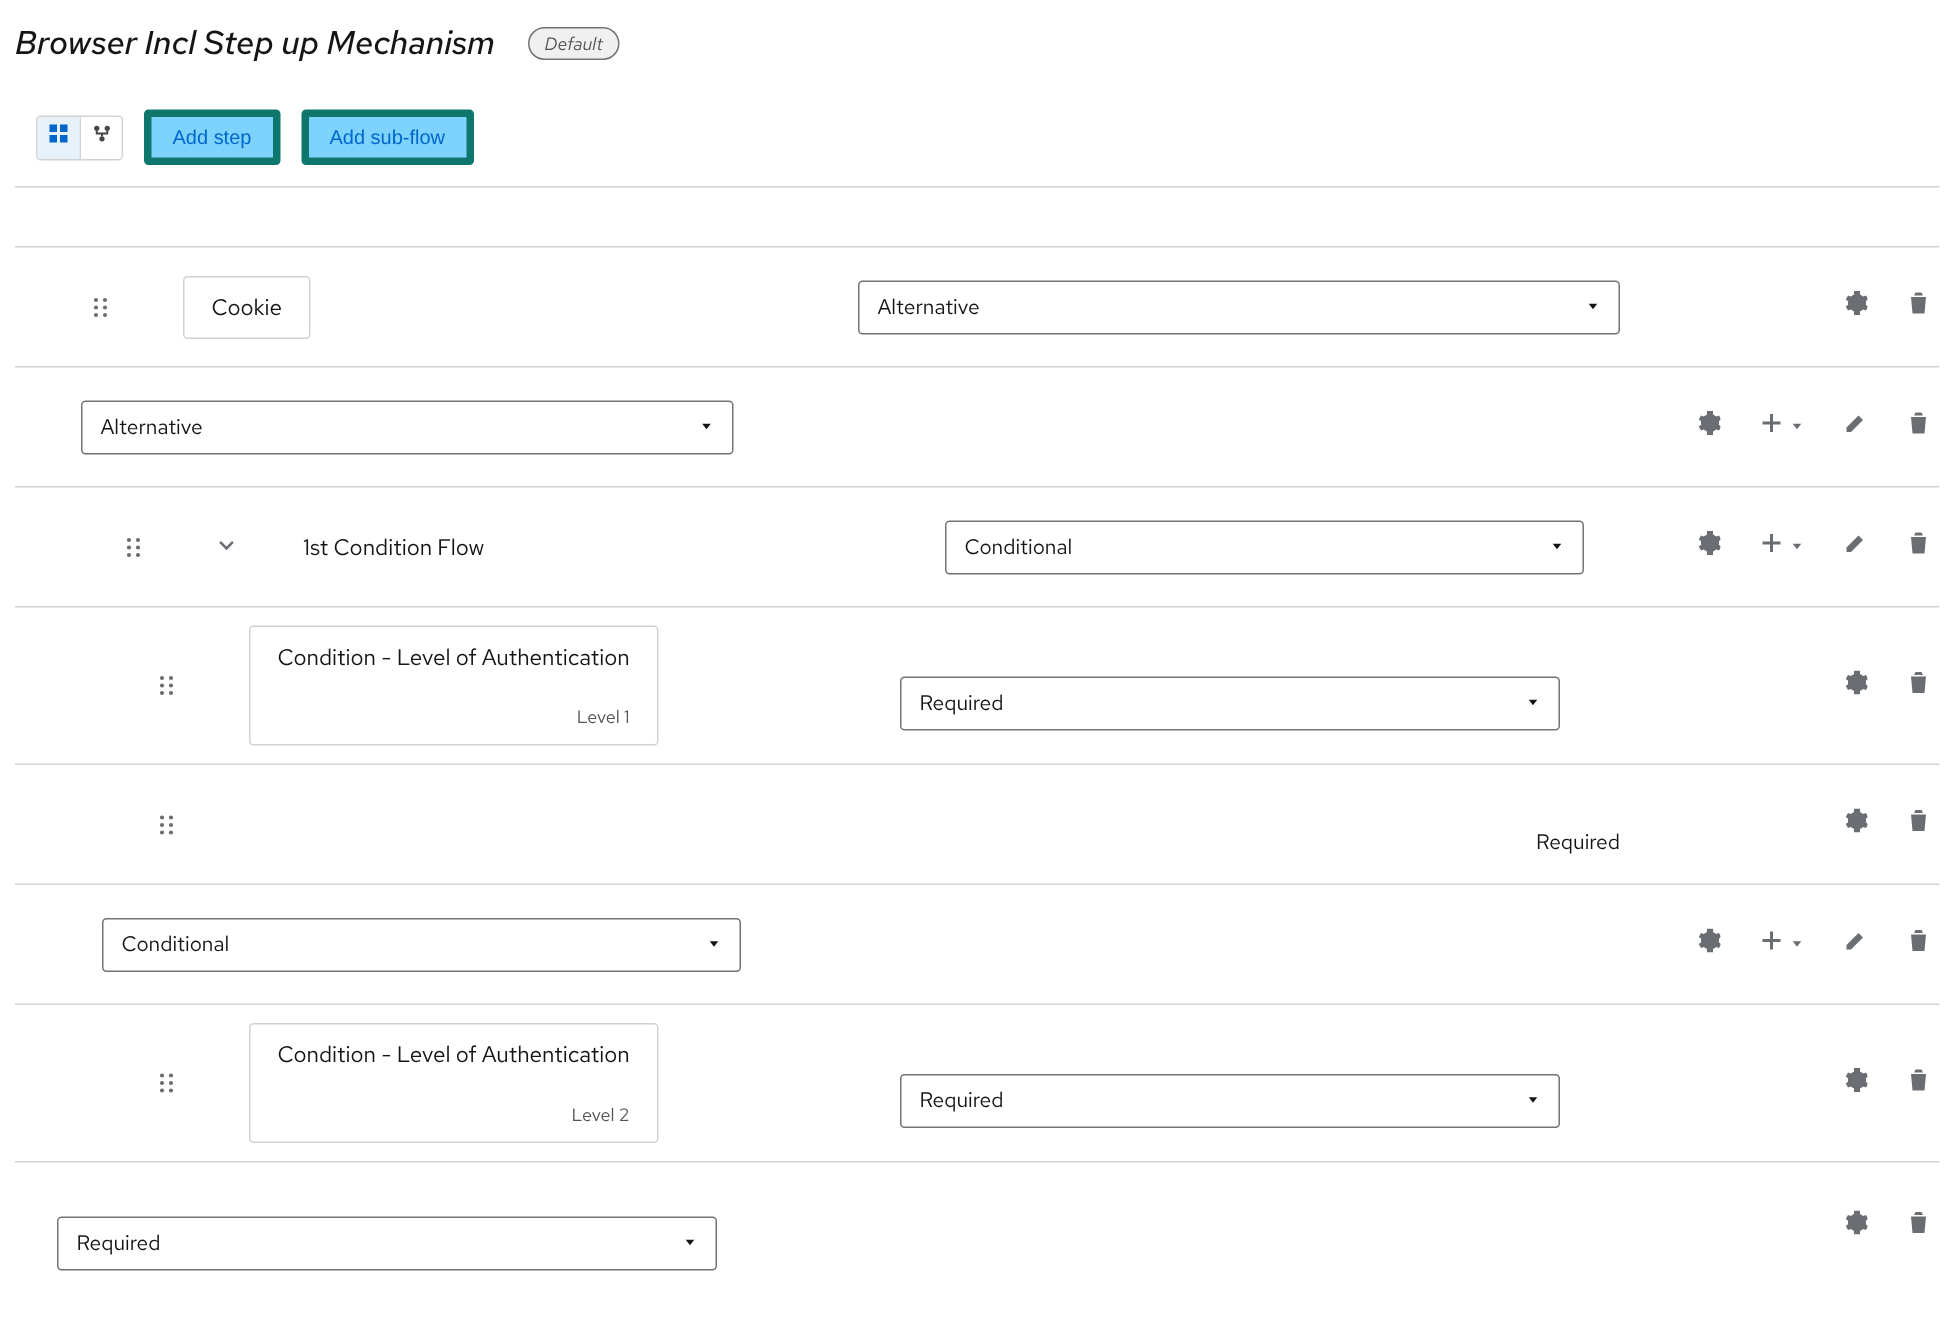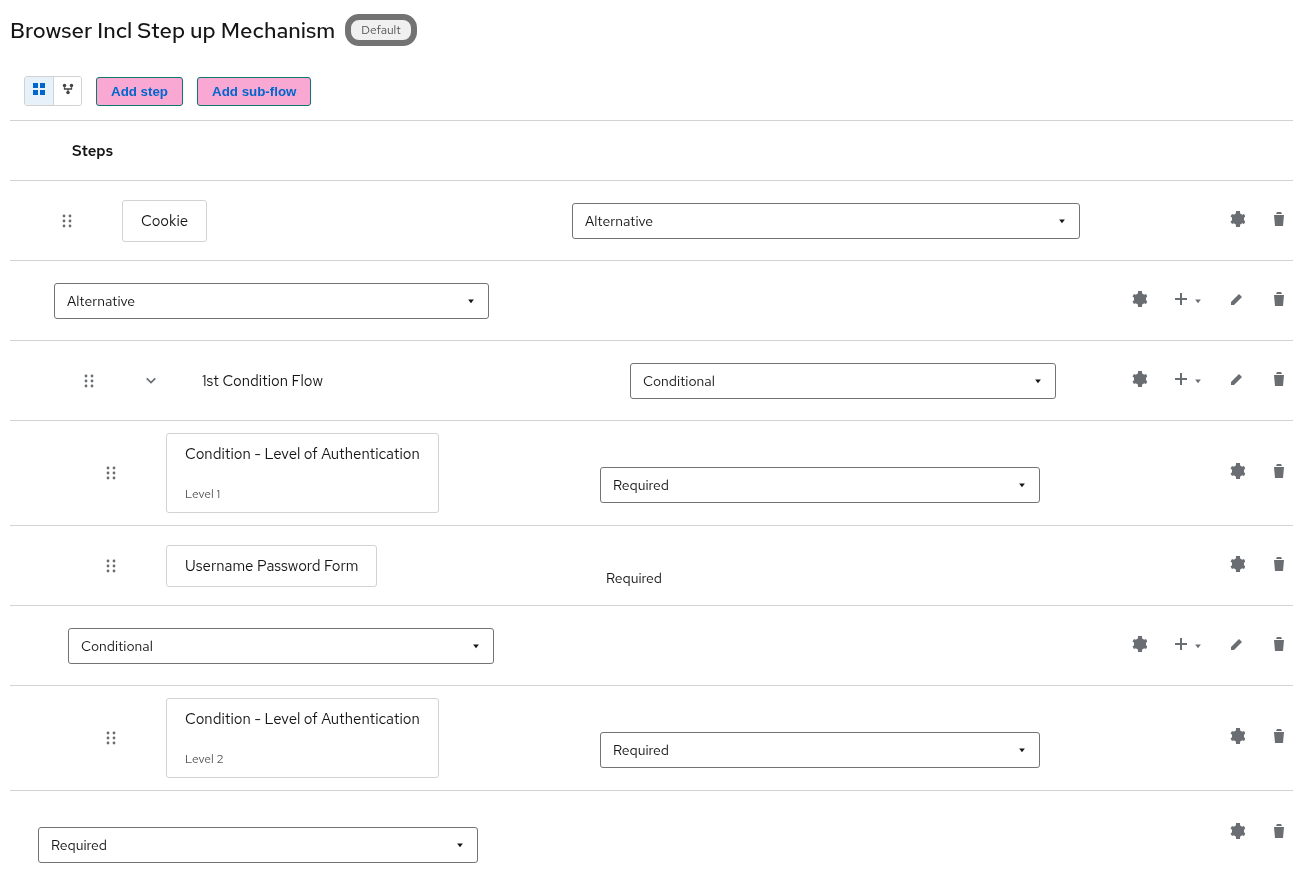--- a/index.html
+++ b/index.html
@@ -7,29 +7,30 @@
     margin: 0;
     padding: 10px;
     font-family: "Red Hat Text", "Overpass", Arial, sans-serif;
     font-size: 14px;
     color: #151515;
     background: #fff;
   }
   .header {
     display: flex;
     align-items: center;
-    gap: 10px;
+    gap: 22px;
     padding: 4px 0 24px 0;
+    font-style: italic;
   }
   .page-title {
     font-size: 22px;
     font-weight: 500;
   }
   .badge {
-    border: 6px solid #737373;
+    border: 1px solid #737373;
     background: #f0f0f0;
     color: #555;
     border-radius: 14px;
     padding: 2px 10px;
     font-size: 12px;
   }
   .toolbar {
     display: flex;
     align-items: center;
     gap: 14px;
@@ -53,43 +54,43 @@
     color: #444;
   }
   .btn-toggle.active {
     background: #e7f1fa;
     color: #06c;
   }
   .btn-group .btn-toggle + .btn-toggle {
     border-left: 1px solid #d2d2d2;
   }
   .btn-outline {
-    border: 1px solid #0f766e;
+    border: 5px solid #0f766e;
     color: #06c;
-    background: #f9a8d4;
+    background: #7dd3fc;
     border-radius: 3px;
     padding: 6px 14px;
     cursor: pointer;
-    font-weight: bold;
   }
   .table-head {
     display: flex;
     padding: 20px 0 19px 0;
     border-bottom: 1px solid #d2d2d2;
     font-weight: 600;
     font-size: 15px;
   }
   .col-steps { flex: 0 0 562px; padding-left: 62px; }
   .col-req   { flex: 1; }
   .row {
     display: flex;
     align-items: center;
     border-bottom: 1px solid #d2d2d2;
     min-height: 80px;
     padding: 12px 0;
+    text-align: right;
   }
   .left-cell {
     flex: 0 0 562px;
     display: flex;
     align-items: center;
     min-height: 44px;
   }
   .req-cell {
     flex: 0 0 508px;
   }
@@ -236,21 +237,20 @@
       <span><svg width="14" height="14" viewBox="0 0 16 16" fill="currentColor">
             <use href="#i-diagram"></use>
           </svg></span>
     </div>
   </div>
   <button class="btn-outline">Add step</button>
   <button class="btn-outline">Add sub-flow</button>
 </div>
 
 <div class="table-head">
-  <div class="col-steps">Steps</div>
 </div>
 
 <div class="row">
   <div class="left-cell pad-l0">
     <span class="drag-handle">
         <svg width="14" height="16" viewBox="0 0 14 16" fill="currentColor">
           <use href="#i-drag"></use>
         </svg>
       </span>
     <span class="gap-l"></span>
@@ -401,21 +401,20 @@
 </div>
 
 <div class="row">
   <div class="left-cell pad-l3">
     <span class="drag-handle">
         <svg width="14" height="16" viewBox="0 0 14 16" fill="currentColor">
           <use href="#i-drag"></use>
         </svg>
       </span>
     <span class="gap-l"></span>
-    <span class="step-box"><span class="step-label">Username Password Form</span></span>
   </div>
   <div class="req-cell req-shift-3">
     <span class="static-req">Required</span>
   </div>
   <div class="actions-cell">
     <span class="icon-btn">
         <span><svg viewBox="0 0 16 16" fill="currentColor">
             <use href="#i-gear"></use>
           </svg></span>
       </span>

